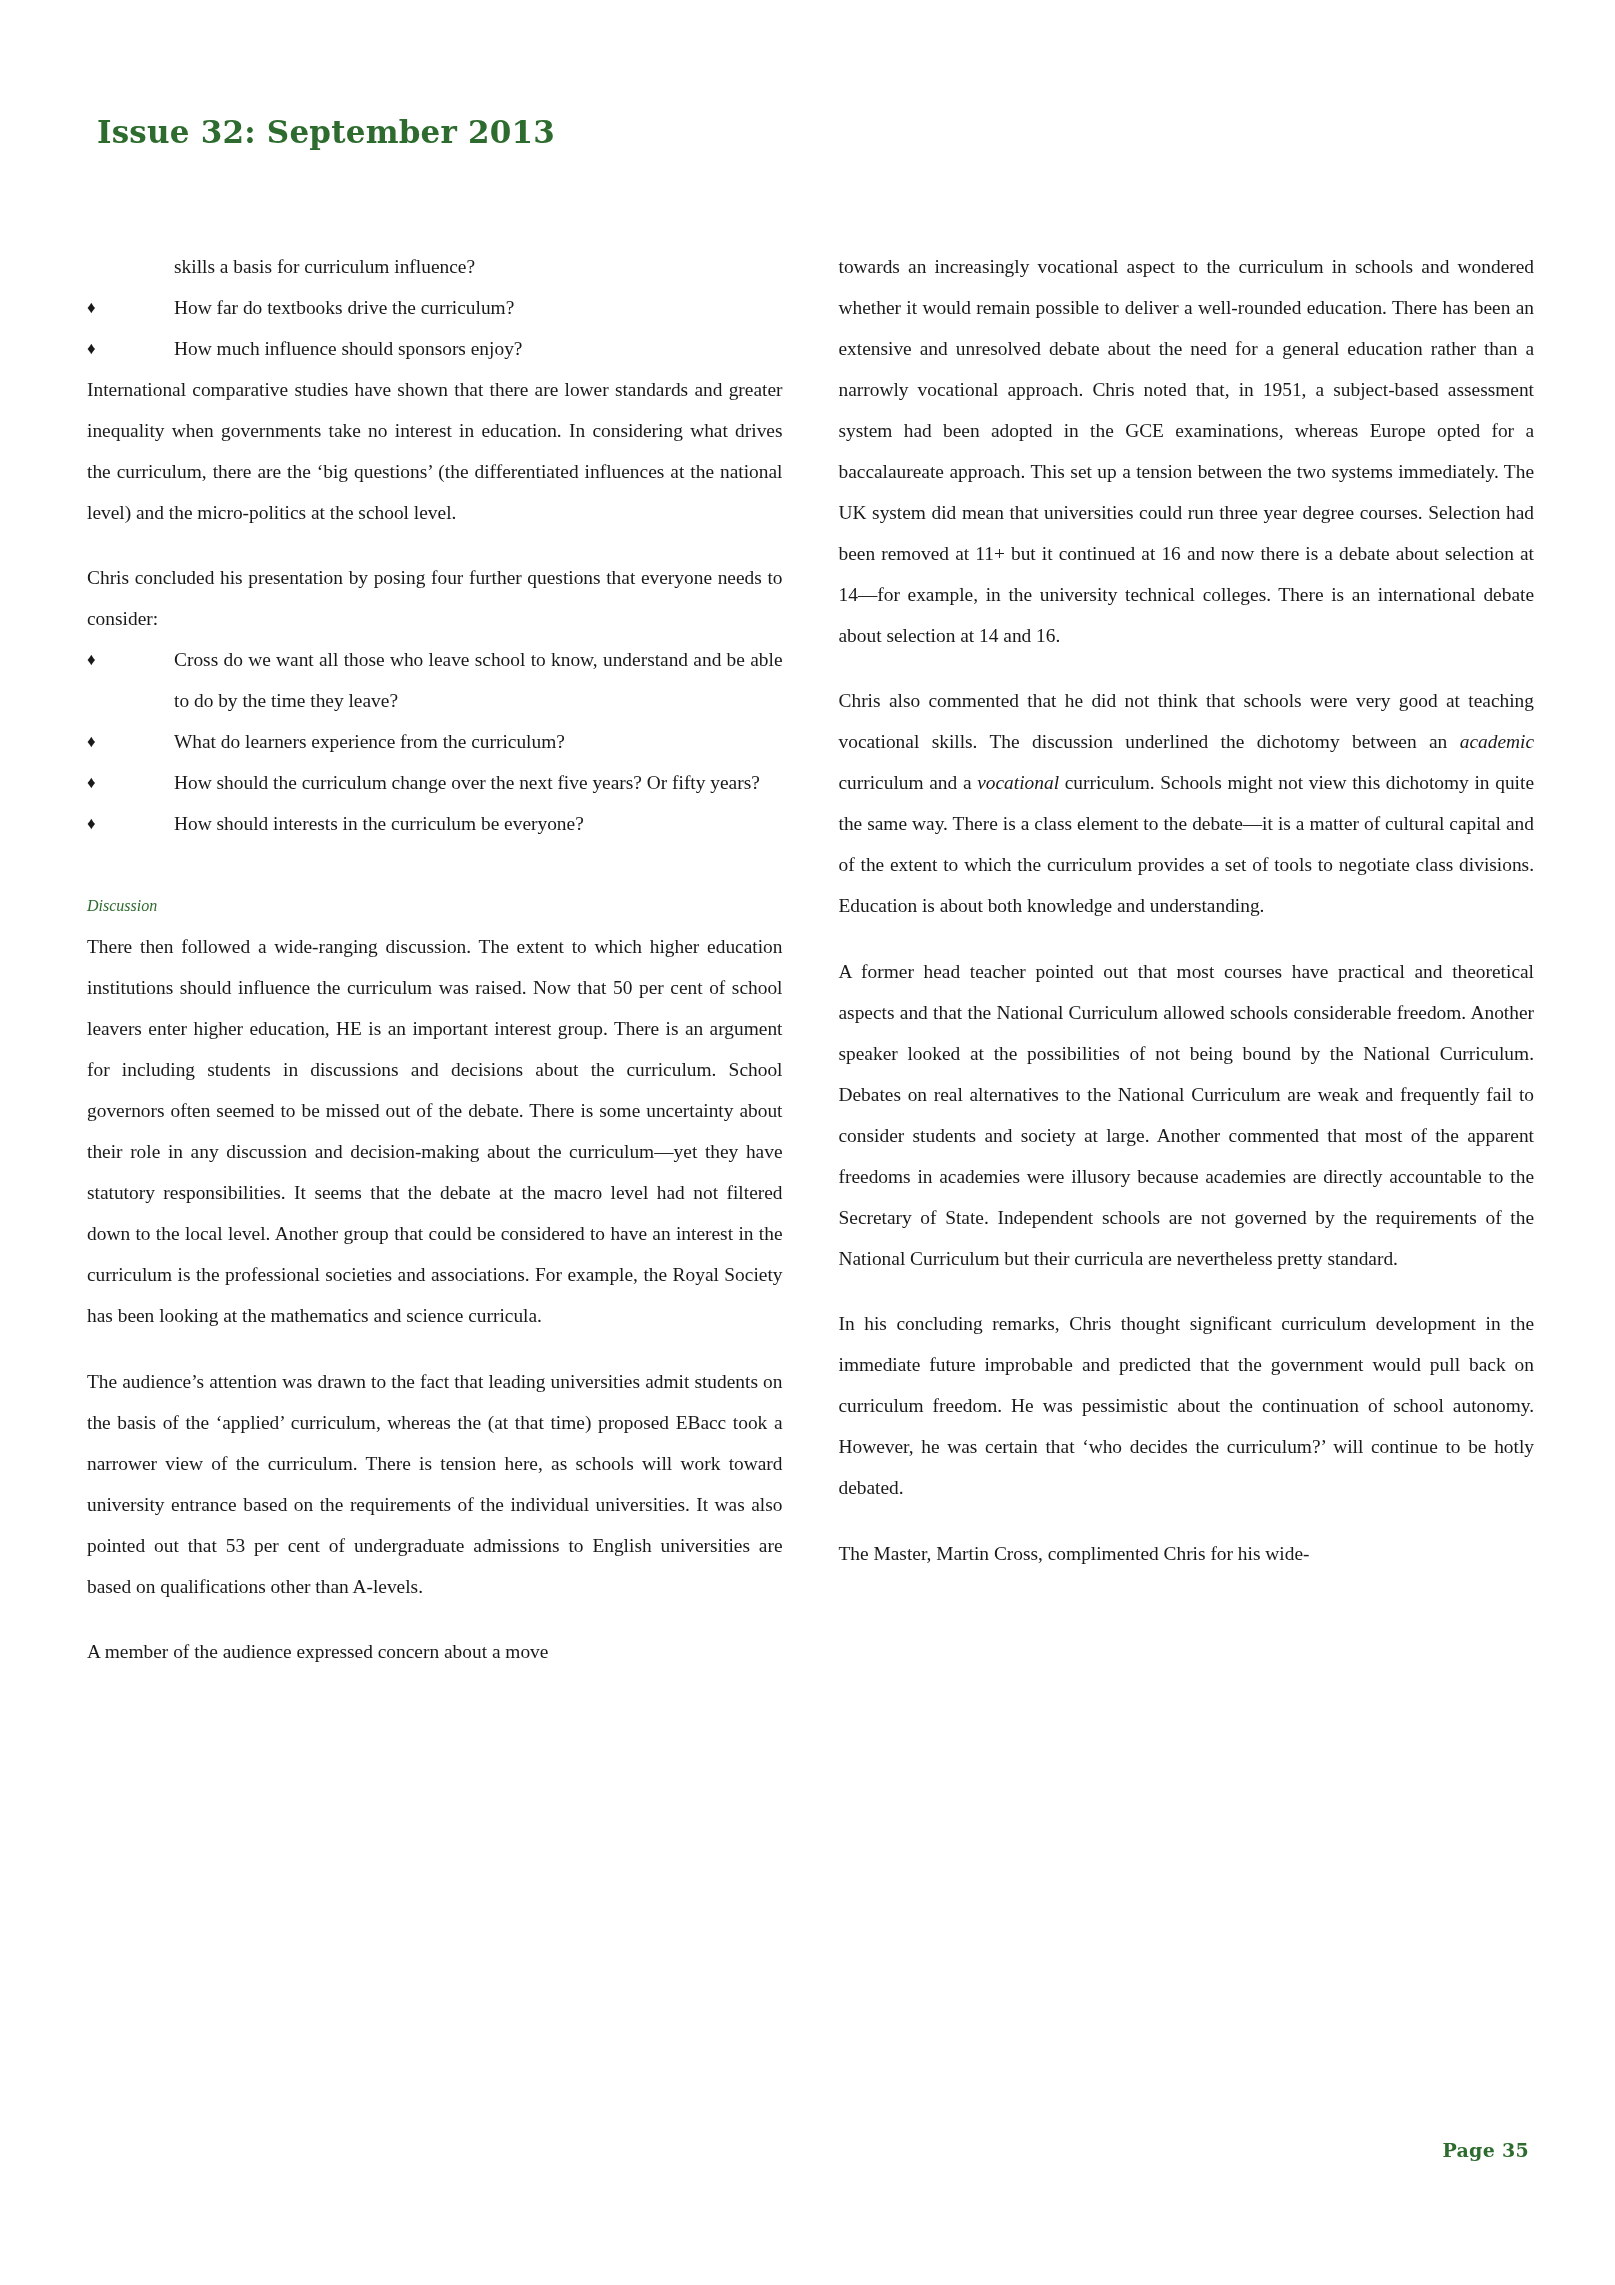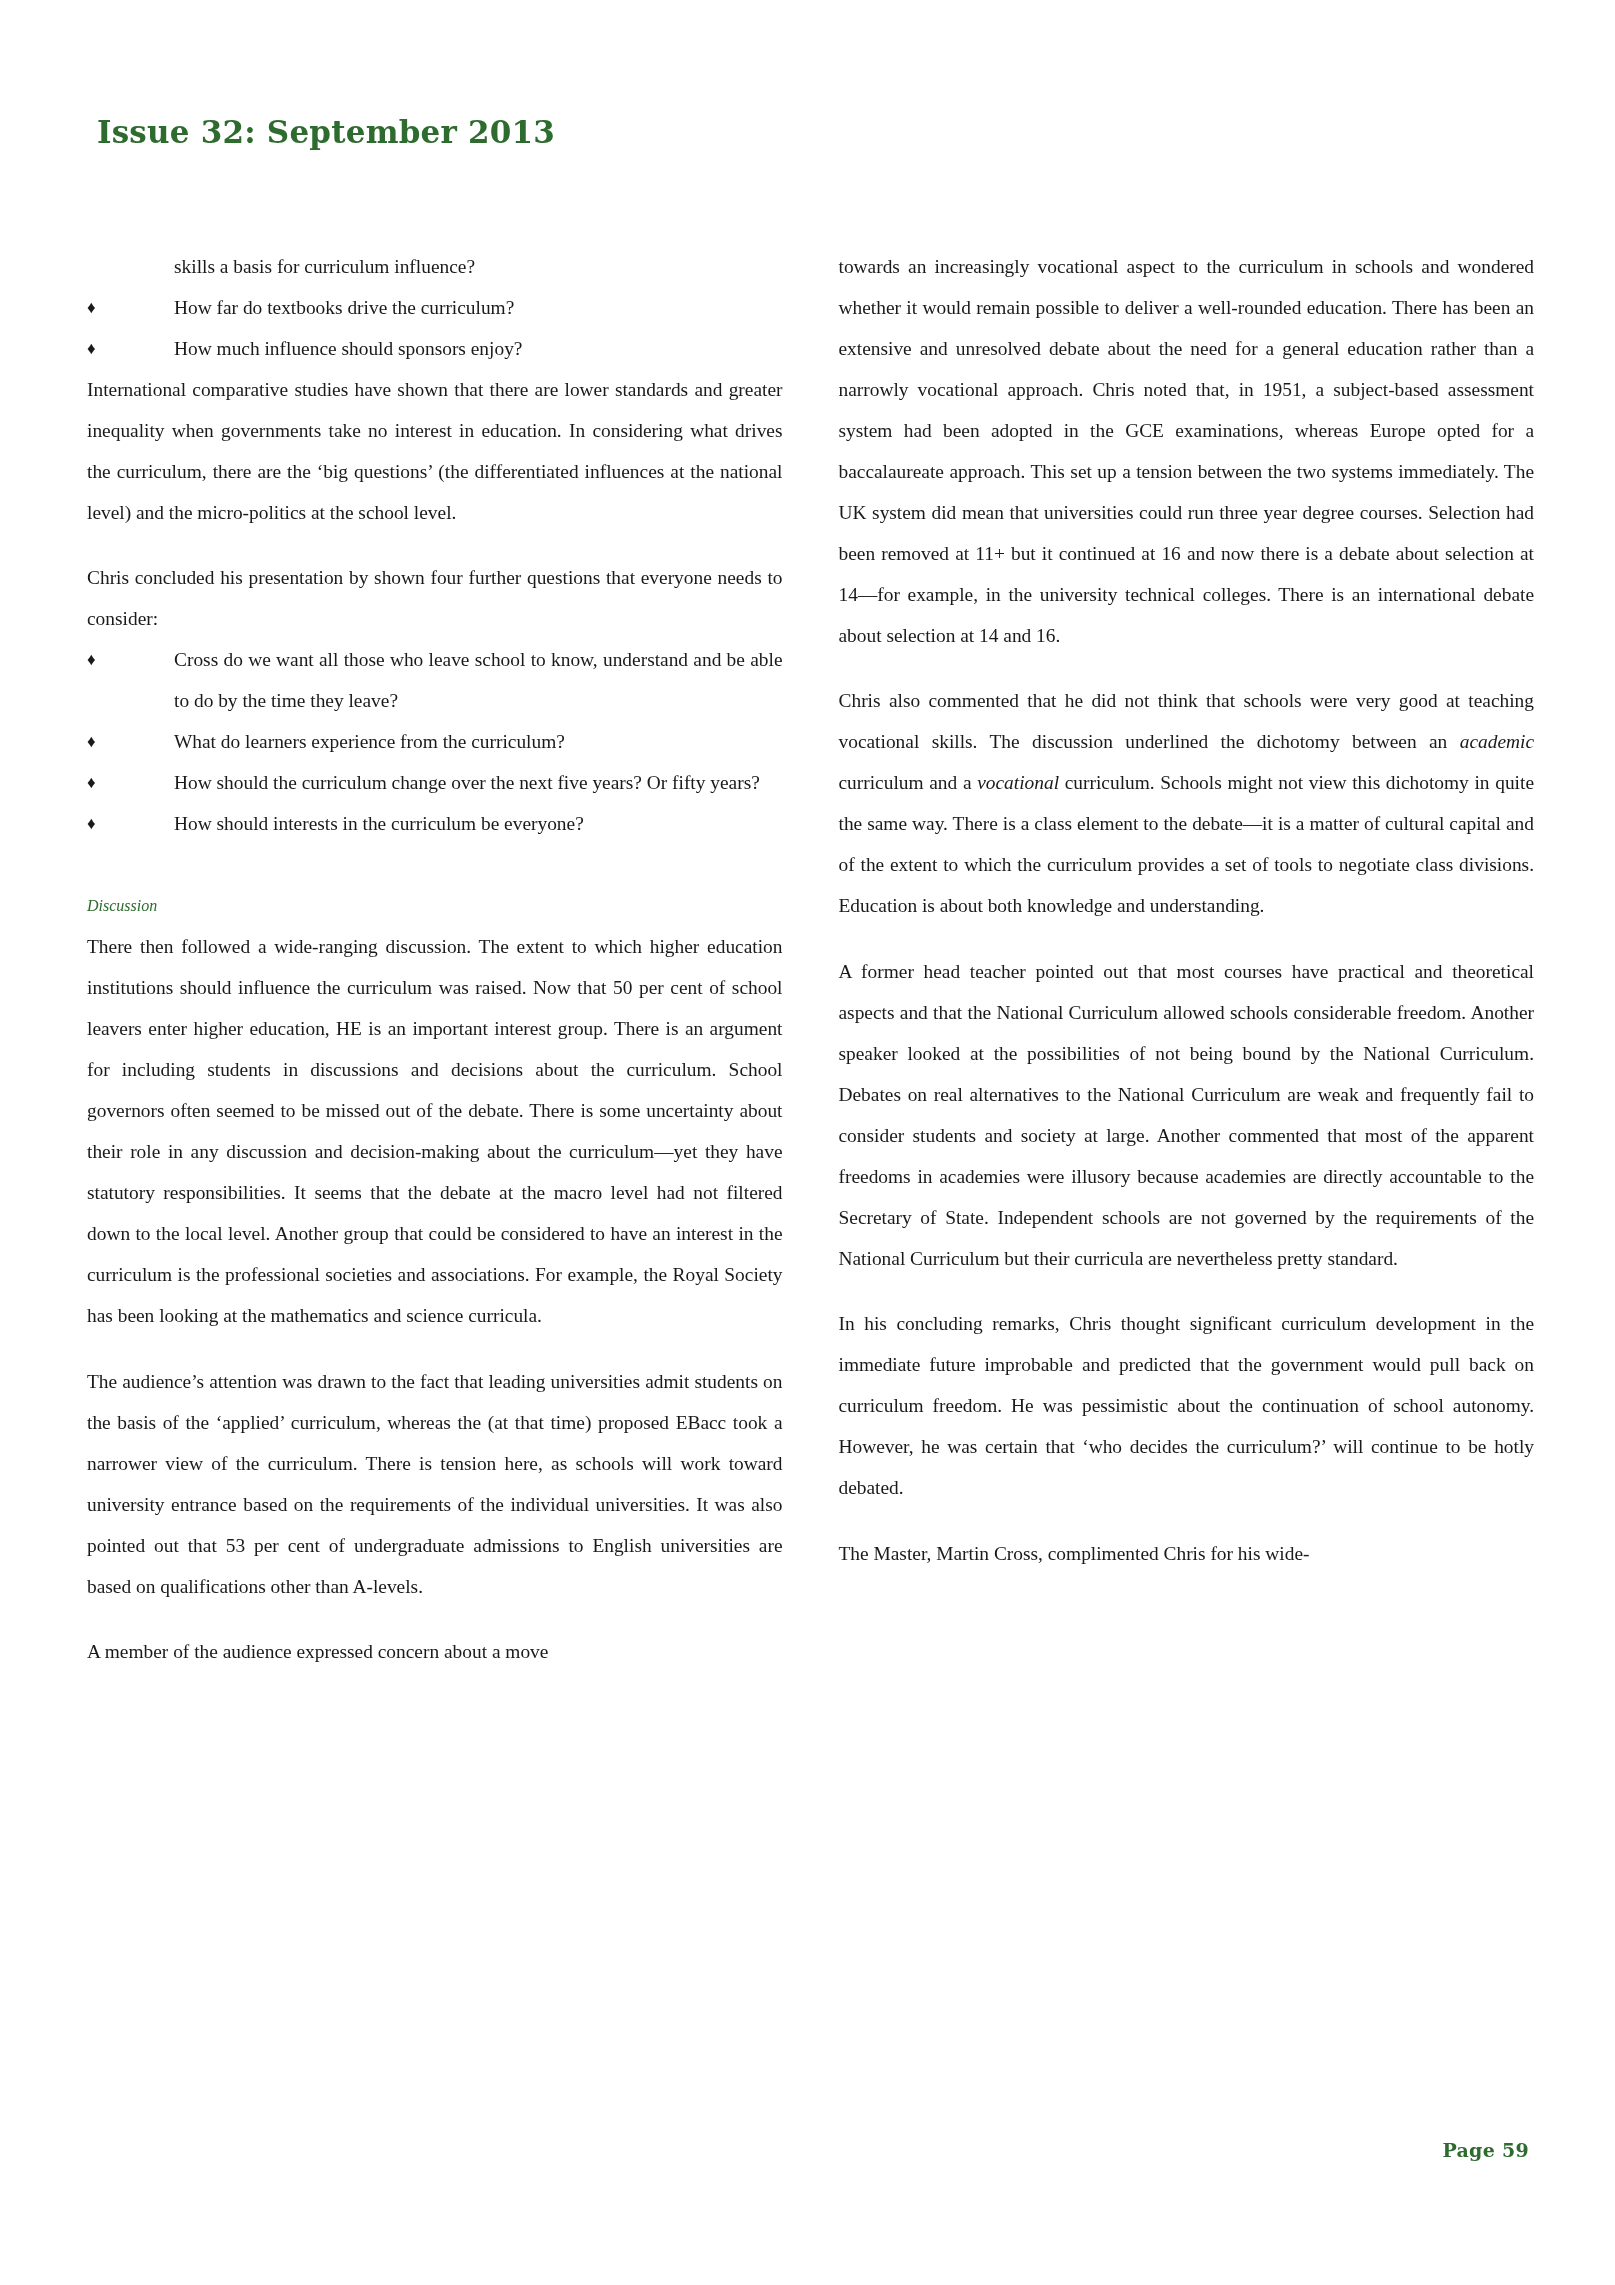--- a/index.html
+++ b/index.html
@@ -121,21 +121,21 @@
           <span>How far do textbooks drive the curriculum?</span>
         </li>
         <li>
           <span class="bullet">♦</span>
           <span>How much influence should sponsors enjoy?</span>
         </li>
       </ul>
 
       <p>International comparative studies have shown that there are lower standards and greater inequality when governments take no interest in education. In considering what drives the curriculum, there are the ‘big questions’ (the differentiated influences at the national level) and the micro-politics at the school level.</p>
 
-      <p class="tight">Chris concluded his presentation by shown four further questions that everyone needs to consider:</p>
+      <p class="tight">Chris concluded his presentation by posing four further questions that everyone needs to consider:</p>
 
       <ul>
         <li>
           <span class="bullet">♦</span>
           <span>Cross do we want all those who leave school to know, understand and be able to do by the time they leave?</span>
         </li>
         <li>
           <span class="bullet">♦</span>
           <span>What do learners experience from the curriculum?</span>
         </li>
@@ -170,16 +170,16 @@
       <p>A former head teacher pointed out that most courses have practical and theoretical aspects and that the National Curriculum allowed schools considerable freedom. Another speaker looked at the possibilities of not being bound by the National Curriculum. Debates on real alternatives to the National Curriculum are weak and frequently fail to consider students and society at large. Another commented that most of the apparent freedoms in academies were illusory because academies are directly accountable to the Secretary of State. Independent schools are not governed by the requirements of the National Curriculum but their curricula are nevertheless pretty standard.</p>
 
       <p>In his concluding remarks, Chris thought significant curriculum development in the immediate future improbable and predicted that the government would pull back on curriculum freedom. He was pessimistic about the continuation of school autonomy. However, he was certain that ‘who decides the curriculum?’ will continue to be hotly debated.</p>
 
       <p>The Master, Martin Cross, complimented Chris for his wide-</p>
 
     </div>
 
   </div>
 
-  <div class="page-number">Page 59</div>
+  <div class="page-number">Page 35</div>
 
 </div>
 
 
 </body></html>

